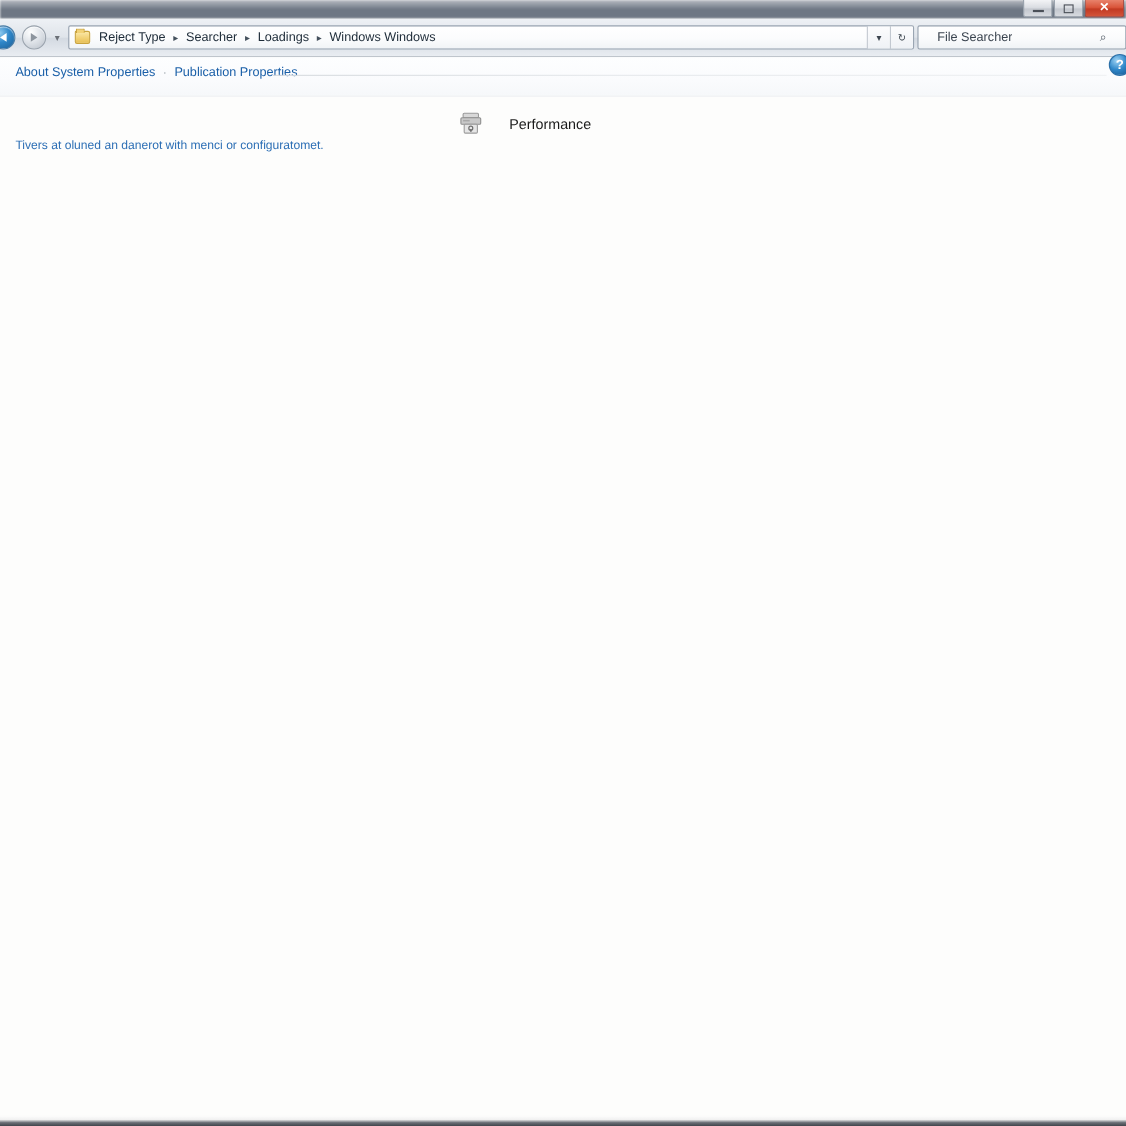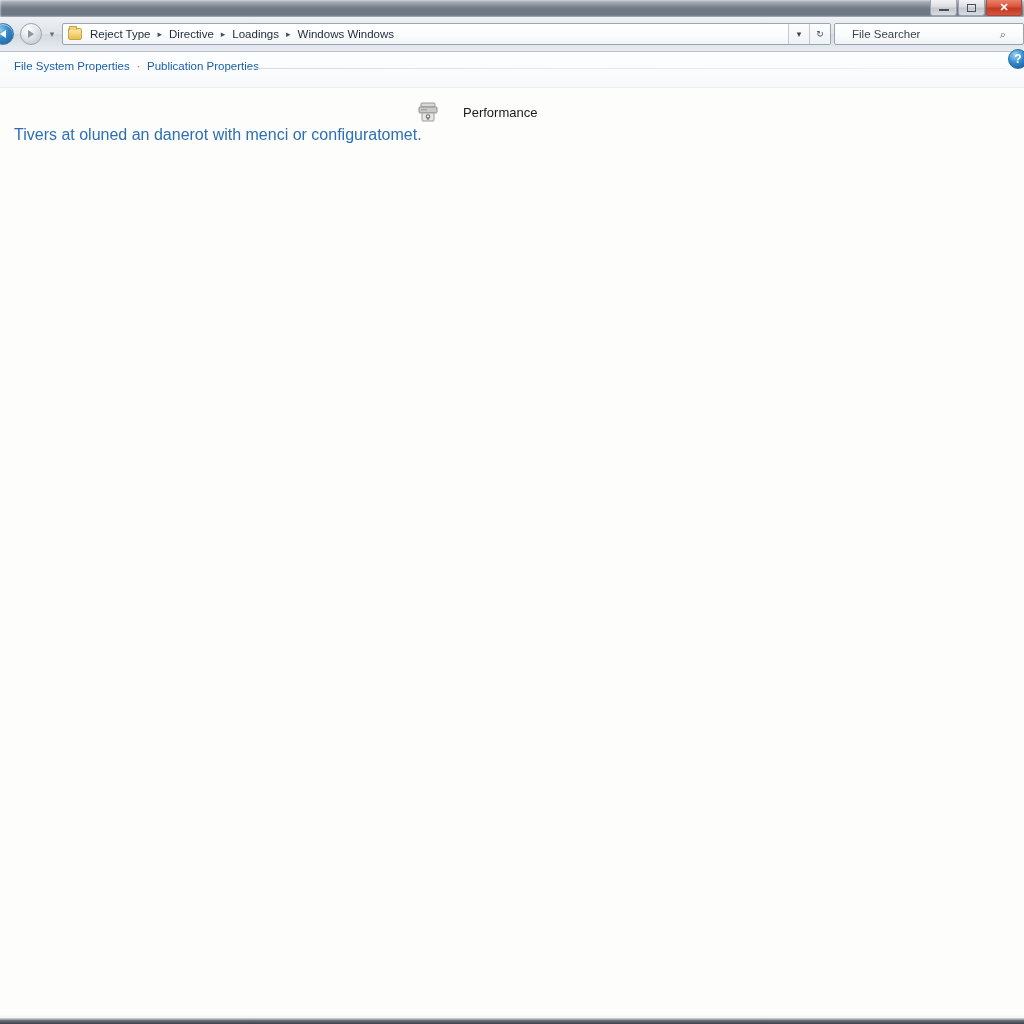--- a/index.html
+++ b/index.html
@@ -324,21 +324,21 @@
     font-size: 14px;
     color: #14385e;
     white-space: nowrap;
     filter: blur(0.25px);
   }
 
   .page-subtext {
     position: absolute;
     left: 14px;
     top: 38px;
-    font-size: 16px;
+    font-size: 11px;
     color: #2d6fb5;
     white-space: nowrap;
     filter: blur(0.7px);
   }
 
   .perf-item {
     position: absolute;
     left: 416px;
     top: 12px;
     display: flex;
@@ -400,40 +400,40 @@
       <div class="nav-arrow"></div>
     </div>
 
     <div class="nav-recent">▾</div>
 
     <div class="address-field">
       <div class="folder-icon"></div>
       <div class="crumbs">
         <span class="crumb">Reject Type</span>
         <span class="crumb-sep">▸</span>
-        <span class="crumb">Directive</span>
+        <span class="crumb">Searcher</span>
         <span class="crumb-sep">▸</span>
         <span class="crumb">Loadings</span>
         <span class="crumb-sep">▸</span>
         <span class="crumb">Windows Windows</span>
       </div>
       <div class="addr-dropdown">▾</div>
       <div class="addr-refresh">↻</div>
     </div>
 
     <div class="search-field">
       <span class="search-text" placeholder="Search">File Searcher</span>
       <span class="search-glyph">⌕</span>
     </div>
 
   </div>
 
   <div class="cmdbar">
     <div class="cmd-links">
-      <span class="cmd-link">File System Properties</span>
+      <span class="cmd-link">About System Properties</span>
       <span class="cmd-link-sep">·</span>
       <span class="cmd-link">Publication Properties</span>
     </div>
     <div class="cmd-rule"></div>
   </div>
 
   <div class="help-icon">?</div>
 
   <div class="content">
 

